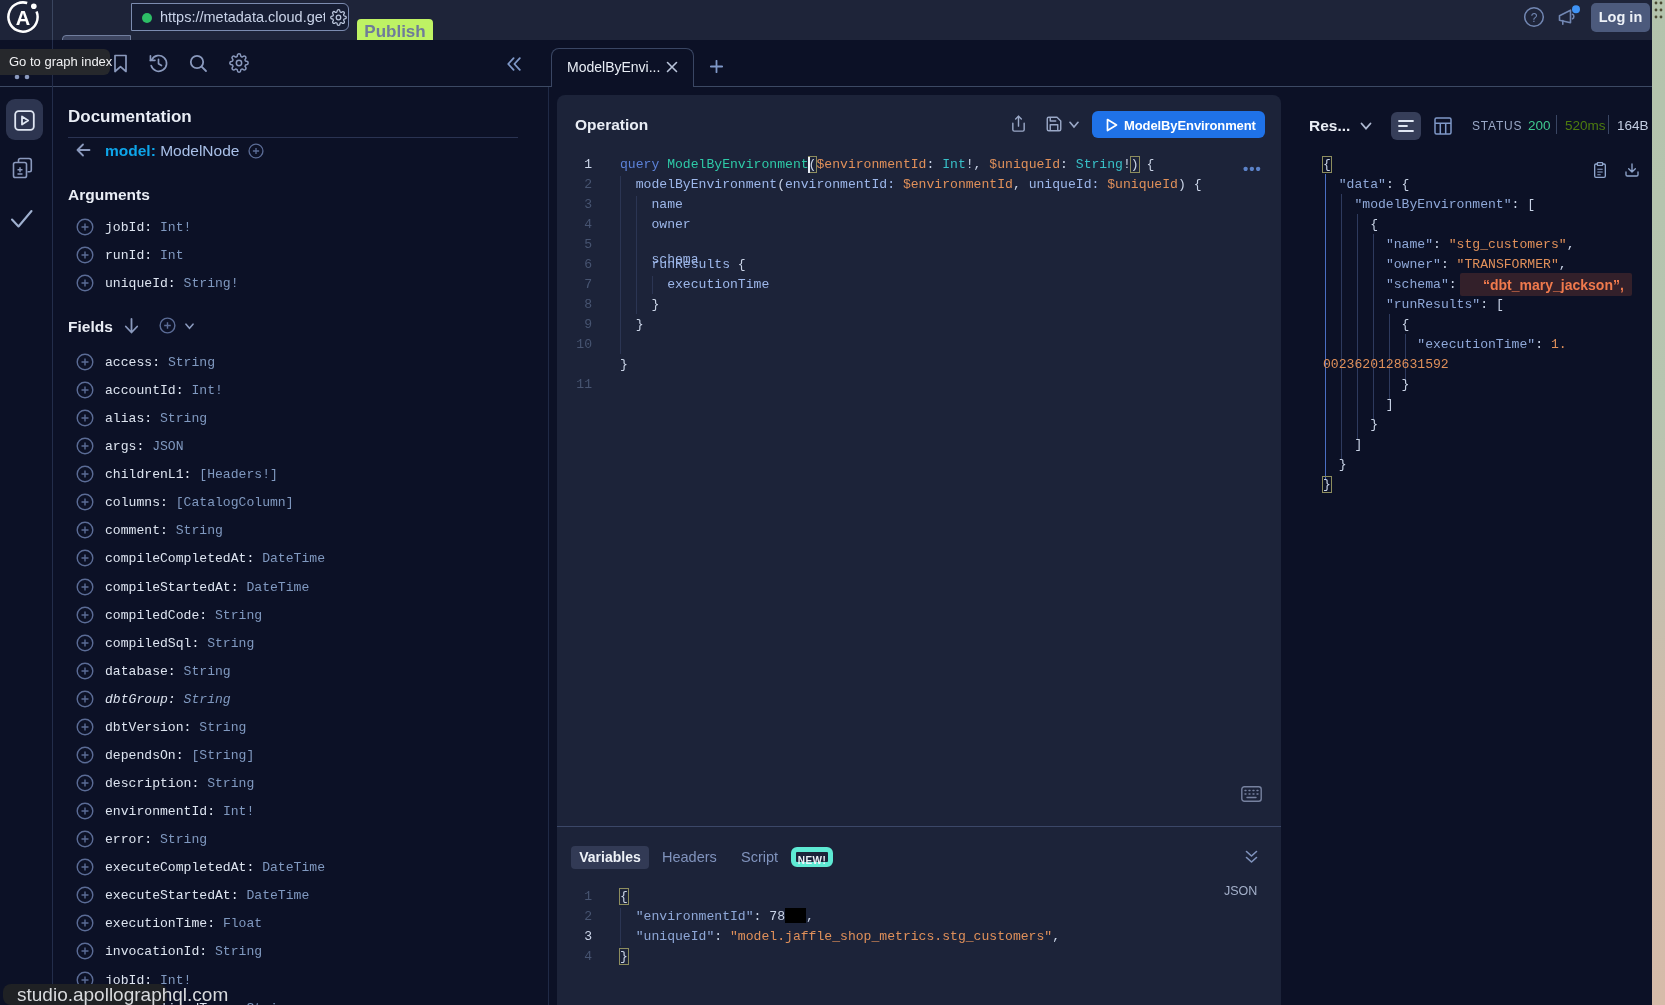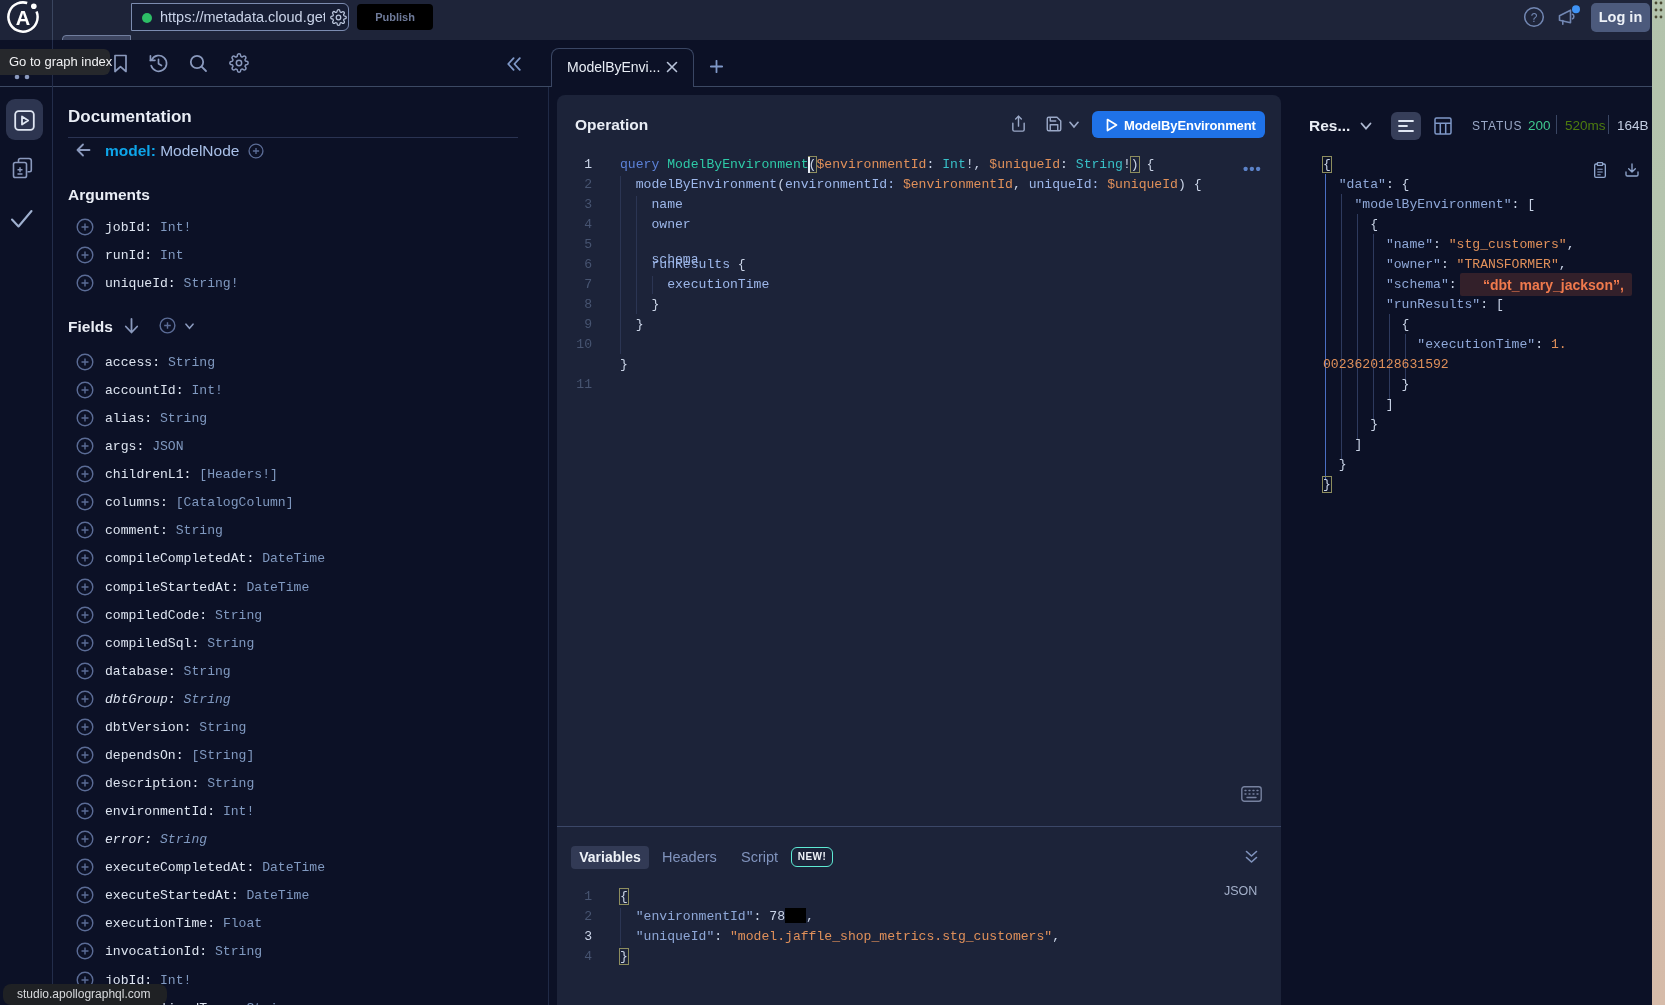--- a/index.html
+++ b/index.html
@@ -47,22 +47,22 @@
       letter-spacing:1px;text-align:center;line-height:26px;margin-top:32px;">SANDBOX</div>
   <div class="ab" style="left:131px;top:3px;width:218px;height:28px;background:#161d33;border:1px solid #7c8cb0;
       border-radius:0 6px 6px 0;box-sizing:border-box;overflow:hidden;">
     <div style="position:absolute;left:10px;top:9px;width:10px;height:10px;border-radius:50%;background:#2dbe66;"></div>
     <div style="position:absolute;left:28px;top:5px;font-size:14.5px;color:#c9d3e8;white-space:nowrap;width:165px;overflow:hidden;">https://metadata.cloud.getd</div>
     <svg style="position:absolute;left:198px;top:5px;" width="17" height="17" viewBox="0 0 24 24" fill="none" stroke="#b9c4da" stroke-width="1.8">
       <circle cx="12" cy="12" r="3.2"></circle>
       <path d="M19.4 15a1.6 1.6 0 0 0 .33 1.82l.06.06a2 2 0 1 1-2.83 2.83l-.06-.06a1.6 1.6 0 0 0-1.82-.33 1.6 1.6 0 0 0-1 1.51V21a2 2 0 1 1-4 0v-.09A1.6 1.6 0 0 0 9 19.4a1.6 1.6 0 0 0-1.82.33l-.06.06a2 2 0 1 1-2.83-2.83l.06-.06a1.6 1.6 0 0 0 .33-1.82 1.6 1.6 0 0 0-1.51-1H3a2 2 0 1 1 0-4h.09A1.6 1.6 0 0 0 4.6 9a1.6 1.6 0 0 0-.33-1.82l-.06-.06a2 2 0 1 1 2.83-2.83l.06.06a1.6 1.6 0 0 0 1.82.33H9a1.6 1.6 0 0 0 1-1.51V3a2 2 0 1 1 4 0v.09a1.6 1.6 0 0 0 1 1.51 1.6 1.6 0 0 0 1.82-.33l.06-.06a2 2 0 1 1 2.83 2.83l-.06.06a1.6 1.6 0 0 0-.33 1.82V9a1.6 1.6 0 0 0 1.51 1H21a2 2 0 1 1 0 4h-.09a1.6 1.6 0 0 0-1.51 1z"></path>
     </svg>
   </div>
-  <div class="ab" style="left:357px;top:4px;width:76px;height:26px;background:#000000;border-radius:4px;
-      color:#6f7b9a;font-size:11px;font-weight:bold;text-align:center;line-height:26px;">Publish</div>
+  <div class="ab" style="left:357px;top:19px;width:76px;height:26px;background:#bef264;border-radius:4px;
+      color:#6f7b9a;font-size:17px;font-weight:bold;text-align:center;line-height:26px;">Publish</div>
 
   <svg class="ab" style="left:1523px;top:6px;" width="22" height="22" viewBox="0 0 22 22" fill="none">
     <circle cx="11" cy="11" r="9.3" stroke="#7287b3" stroke-width="1.5"></circle>
     <text x="11" y="15.5" font-size="12" text-anchor="middle" fill="#7287b3" font-family="Liberation Sans">?</text>
   </svg>
   <svg class="ab" style="left:1556px;top:5px;" width="26" height="24" viewBox="0 0 26 24" fill="none" stroke="#7287b3" stroke-width="1.6">
     <path d="M3.5 10.7 L14.5 5.2 v12.6 L3.5 15.2 z" stroke-linejoin="round"></path>
     <path d="M16.5 9.2 c1.8 .6 1.8 4 0 4.6" stroke-linecap="round"></path>
     <path d="M6.8 15.6 v3.6" stroke-linecap="round"></path>
     <circle cx="20" cy="4.2" r="4" fill="#3f93f5" stroke="none"></circle>
@@ -226,21 +226,21 @@
         <path d="M9 5.5v7M5.5 9h7"></path>
       </svg>dependsOn: <b>[String]</b></div>
   <div class="fr" style="top:774px;"><svg width="18" height="18" viewBox="0 0 18 18" fill="none" stroke="#5b6c96" stroke-width="1.4">
         <circle cx="9" cy="9" r="7.8"></circle>
         <path d="M9 5.5v7M5.5 9h7"></path>
       </svg>description: <b>String</b></div>
   <div class="fr" style="top:802px;"><svg width="18" height="18" viewBox="0 0 18 18" fill="none" stroke="#5b6c96" stroke-width="1.4">
         <circle cx="9" cy="9" r="7.8"></circle>
         <path d="M9 5.5v7M5.5 9h7"></path>
       </svg>environmentId: <b>Int!</b></div>
-  <div class="fr" style="top:830px;font-style:italic;"><svg width="18" height="18" viewBox="0 0 18 18" fill="none" stroke="#5b6c96" stroke-width="1.4">
+  <div class="fr" style="top:830px;"><svg width="18" height="18" viewBox="0 0 18 18" fill="none" stroke="#5b6c96" stroke-width="1.4">
         <circle cx="9" cy="9" r="7.8"></circle>
         <path d="M9 5.5v7M5.5 9h7"></path>
       </svg>error: <b>String</b></div>
   <div class="fr" style="top:858px;"><svg width="18" height="18" viewBox="0 0 18 18" fill="none" stroke="#5b6c96" stroke-width="1.4">
         <circle cx="9" cy="9" r="7.8"></circle>
         <path d="M9 5.5v7M5.5 9h7"></path>
       </svg>executeCompletedAt: <b>DateTime</b></div>
   <div class="fr" style="top:886px;"><svg width="18" height="18" viewBox="0 0 18 18" fill="none" stroke="#5b6c96" stroke-width="1.4">
         <circle cx="9" cy="9" r="7.8"></circle>
         <path d="M9 5.5v7M5.5 9h7"></path>
@@ -318,21 +318,21 @@
     <rect x="0.8" y="0.8" width="19.4" height="14.4" rx="2.5"></rect>
     <path d="M4 4.5h1M8 4.5h1M12 4.5h1M16 4.5h1M4 8h1M8 8h1M12 8h1M16 8h1M6 11.5h9" stroke-linecap="round"></path>
   </svg>
 
   <div class="ab" style="left:557px;top:826px;width:724px;height:1px;background:#3b4768;"></div>
 
   <div class="ab" style="left:571px;top:846px;width:78px;height:23px;background:#323a55;border-radius:4px;
       color:#eef2f8;font-size:14px;font-weight:bold;text-align:center;line-height:23px;">Variables</div>
   <div class="ab" style="left:662px;top:849px;font-size:14.5px;color:#8093bd;">Headers</div>
   <div class="ab" style="left:741px;top:849px;font-size:14.5px;color:#8093bd;">Script</div>
-  <div class="ab" style="left:791px;top:847px;width:42px;height:20px;border:1px solid #5eead4;border-radius:6px;box-sizing:border-box;
+  <div class="ab" style="left:791px;top:847px;width:42px;height:20px;border:5px solid #5eead4;border-radius:6px;box-sizing:border-box;
       color:#eef2f8;font-size:10px;font-weight:bold;letter-spacing:0.5px;text-align:center;line-height:18px;">NEW!</div>
   <svg class="ab" style="left:1245px;top:850px;" width="13" height="14" viewBox="0 0 13 14" fill="none" stroke="#8093bd" stroke-width="1.6" stroke-linecap="round" stroke-linejoin="round">
     <path d="M1.5 1.5 L6.5 6 11.5 1.5"></path>
     <path d="M1.5 7.5 L6.5 12 11.5 7.5"></path>
   </svg>
   <div class="ab" style="left:1224px;top:884px;font-size:12.5px;color:#a4b0ca;">JSON</div>
 
   <div class="ln" style="top:887px;">1</div>
   <div class="ln" style="top:907px;">2</div>
   <div class="ln" style="top:927px;color:#cdd6ea;">3</div>
@@ -405,18 +405,18 @@
       <circle cx="4" cy="3" r="1.4"></circle>
         <circle cx="9" cy="3" r="1.4"></circle>
       <circle cx="4" cy="10" r="1.4"></circle>
         <circle cx="9" cy="10" r="1.4"></circle>
       <circle cx="4" cy="17" r="1.4"></circle>
         <circle cx="9" cy="17" r="1.4"></circle>
     </svg>
   </div>
 
   <div class="ab" style="left:3px;top:984px;width:164px;height:21px;background:#1f2124;border-radius:8px;
-      color:#d8dadd;font-size:12px;line-height:21px;padding-left:14px;box-sizing:border-box;">studio.apollographql.com</div>
+      color:#d8dadd;font-size:19px;line-height:21px;padding-left:14px;box-sizing:border-box;">studio.apollographql.com</div>
 
   <div class="ab" id="tooltip1" style="left:0;top:49px;width:110px;height:26px;background:#26282c;border-radius:0 6px 6px 0;
       color:#f0f1f3;font-size:13px;line-height:26px;padding-left:9px;box-sizing:border-box;white-space:nowrap;z-index:30;">Go to graph index</div>
 
 </div>
 
 </body></html>

